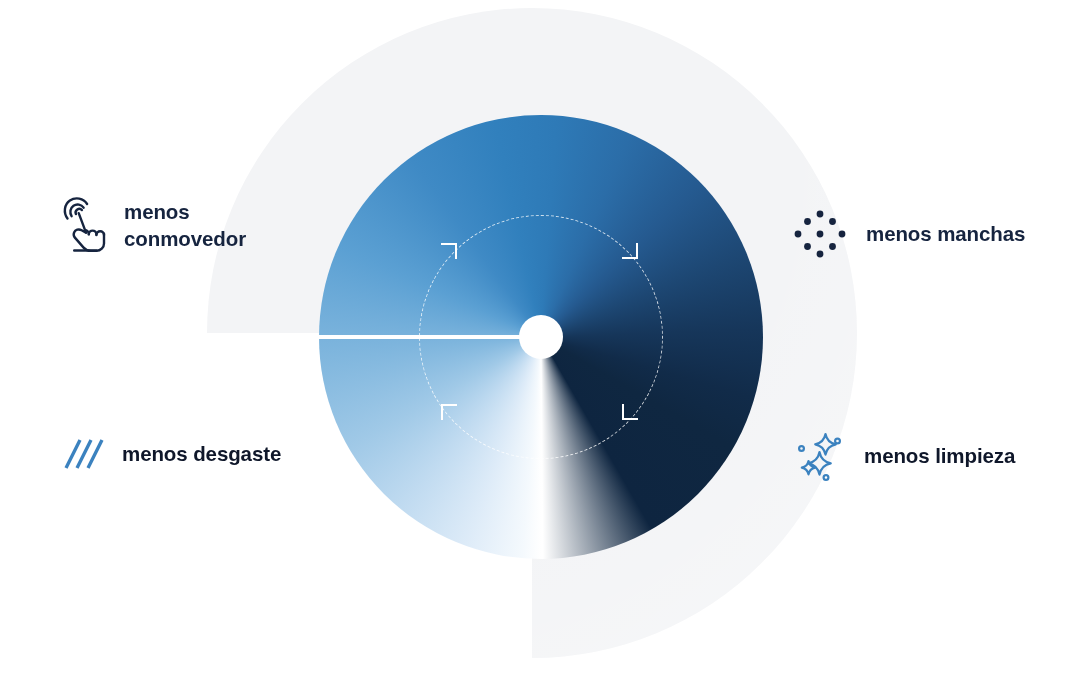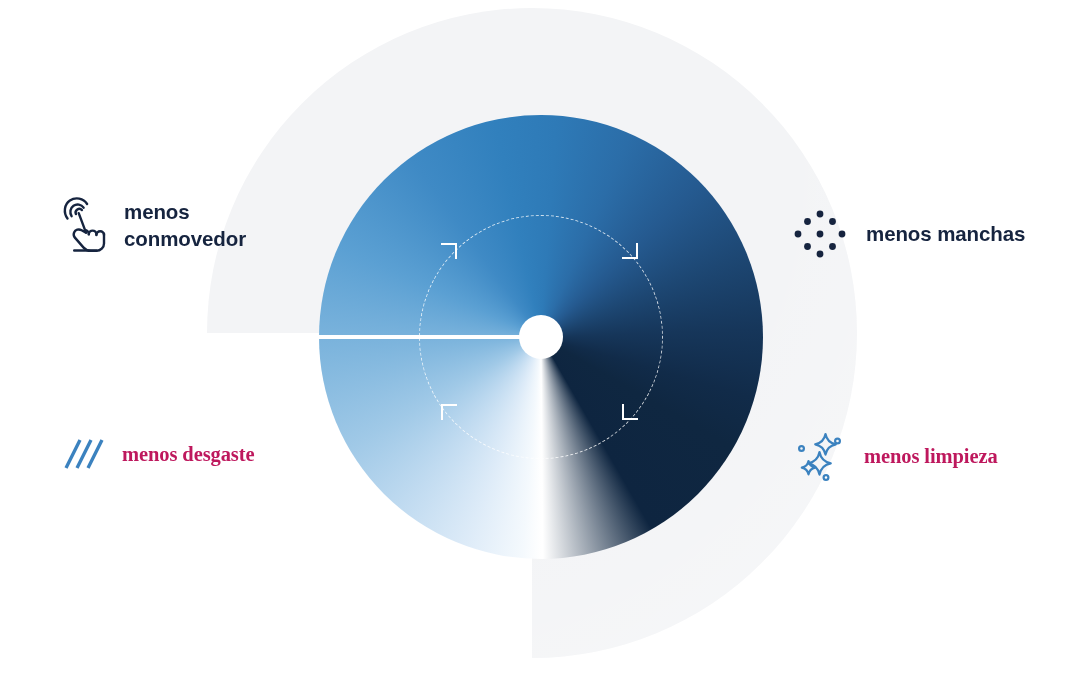--- a/index.html
+++ b/index.html
@@ -181,21 +181,21 @@
   .label .txt {
     font-size: 20.5px;
     font-weight: 700;
     line-height: 1.3;
     letter-spacing: -0.1px;
     white-space: pre-line;
   }
   .label .ico { flex: 0 0 auto; display: block; }
 
   .lbl-dark .txt { color: #16243f; }
-  .lbl-blue .txt { color: #be185d; font-family: Liberation Serif, serif; }
+  .lbl-blue .txt { color: #0f172a; }
 
   #label-conmovedor { left: 60px; top: 196px; }
   #label-manchas    { left: 792px; top: 206px; }
   #label-desgaste   { left: 58px;  top: 432px; }
   #label-limpieza   { left: 792px; top: 428px; justify-content: space-between; }
 
   #label-manchas .ico  { margin-right: 2px; }
 </style>
 </head>
 <body>

